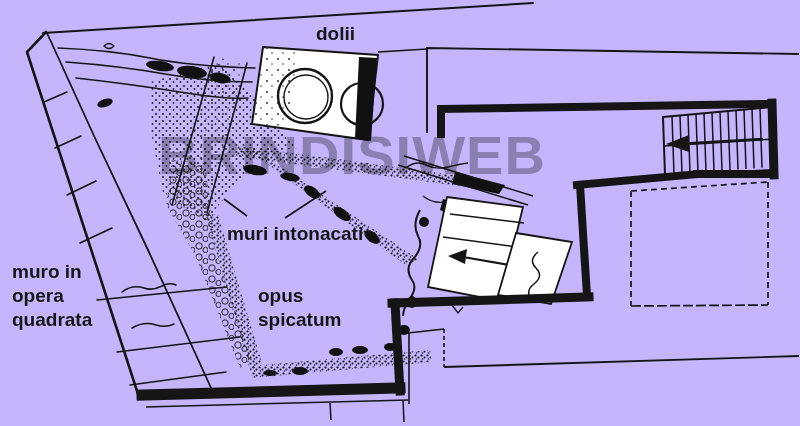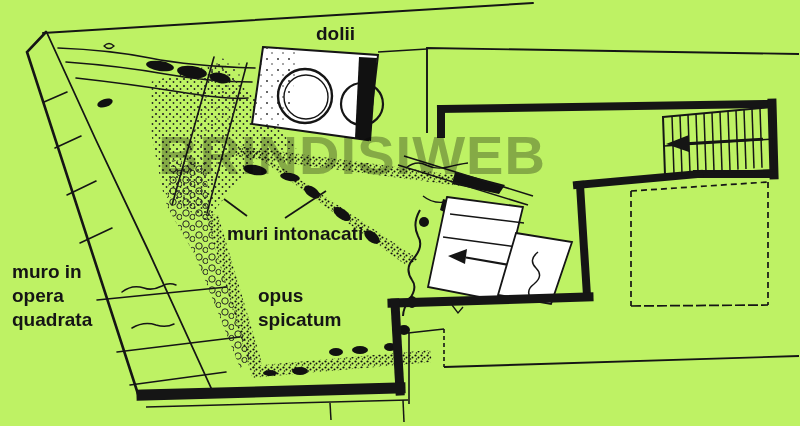--- a/index.html
+++ b/index.html
@@ -1,16 +1,16 @@
 <!DOCTYPE html>
 <html><head>
 <meta charset="utf-8">
 <style>
   html,body{margin:0;padding:0;background:#fff;}
-  #stage{position:relative;width:800px;height:426px;background:#bef264;overflow:hidden;
+  #stage{position:relative;width:800px;height:426px;background:#c4b5fd;overflow:hidden;
          font-family:"Liberation Sans",sans-serif;}
   svg{position:absolute;left:0;top:0;}
   .lbl{fill:#151515;font-family:"Liberation Sans",sans-serif;font-weight:700;font-size:19px;}
   .wm{font-family:"Liberation Sans",sans-serif;font-weight:800;font-size:54px;
       mix-blend-mode:multiply;letter-spacing:1px;}
 </style>
 </head>
 <body>
 
 <div id="stage">

